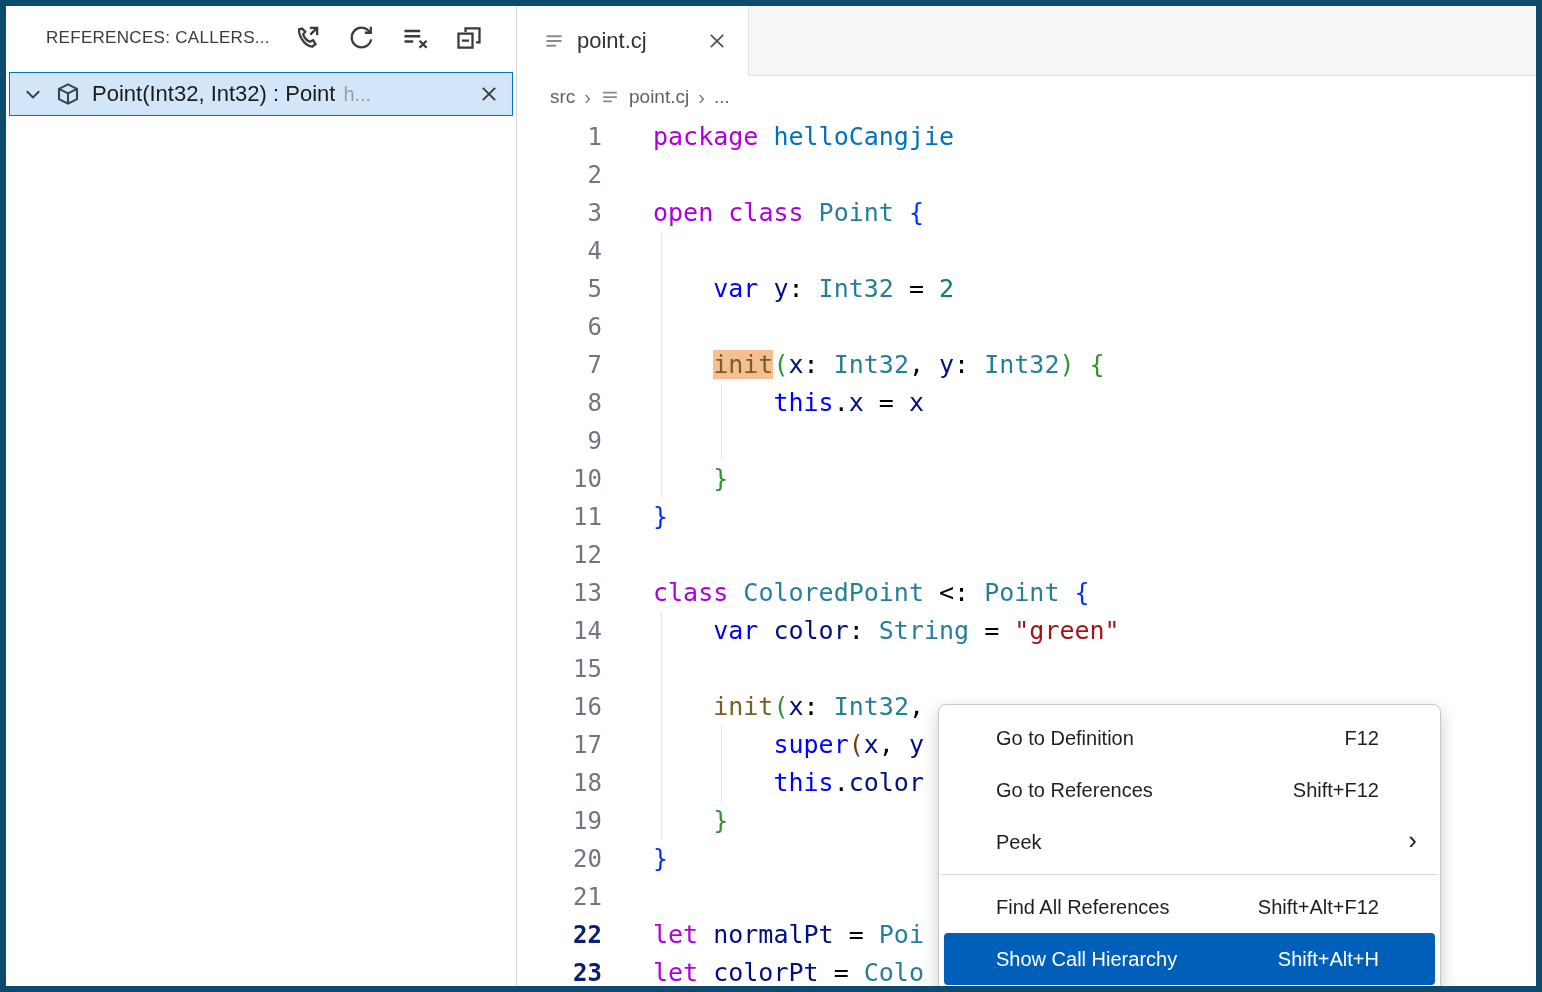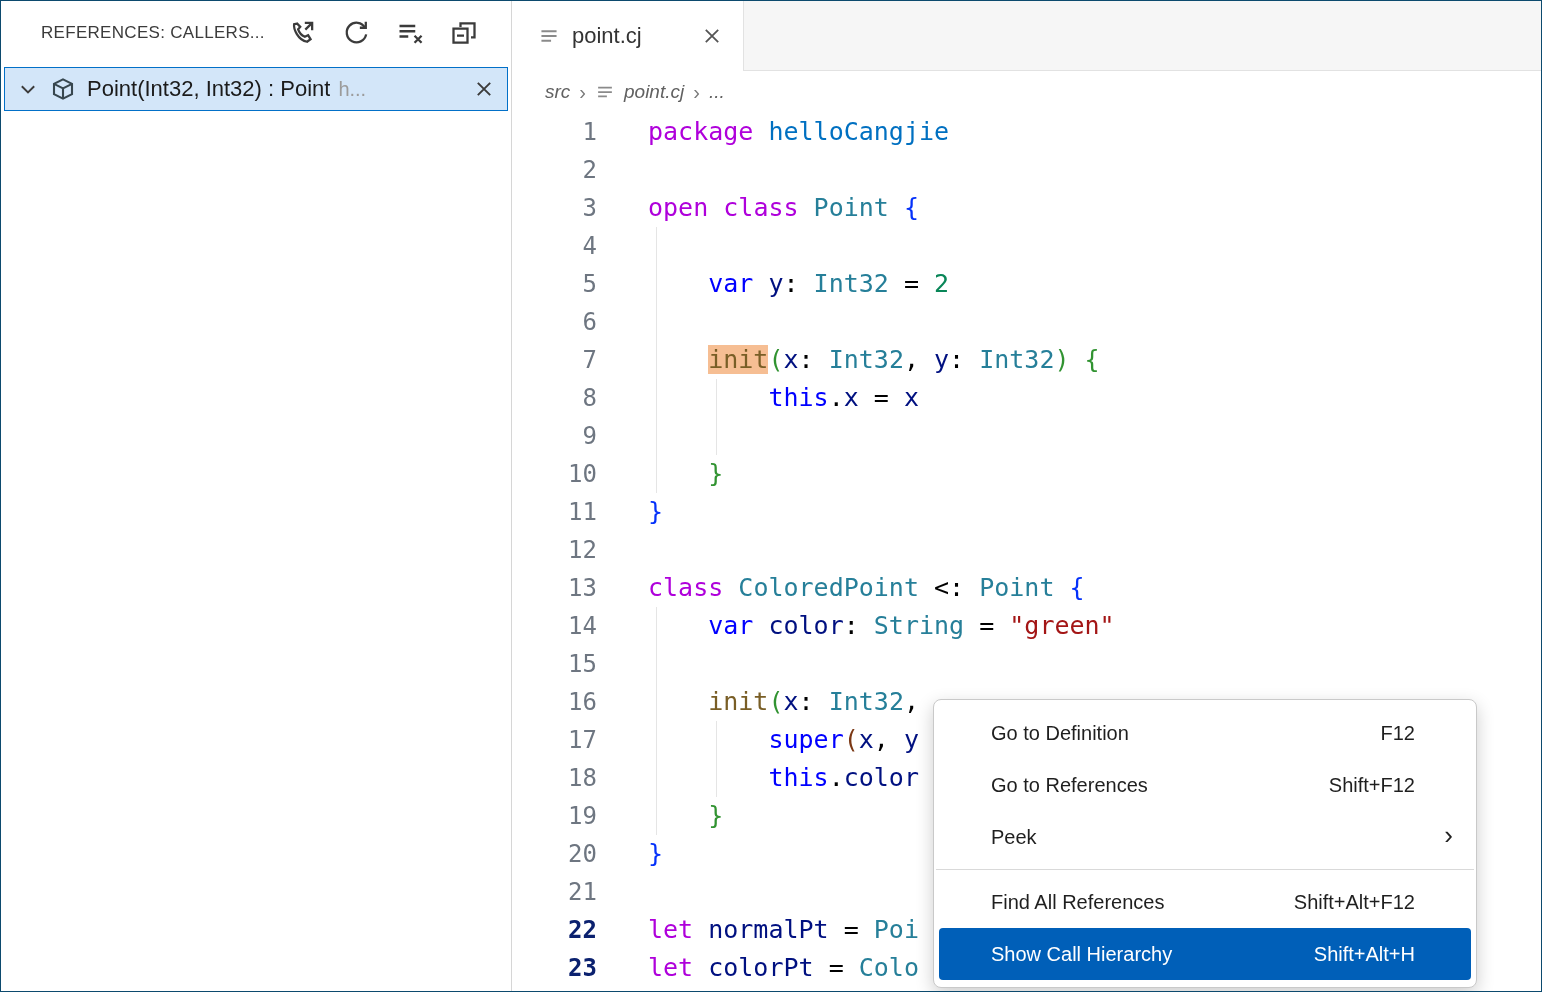--- a/index.html
+++ b/index.html
@@ -1,18 +1,18 @@
 <!DOCTYPE html>
 <html><head>
 <meta charset="utf-8">
 <style>
   * { box-sizing: border-box; }
   body { margin: 0; background: #e8e8e8; font-family: "Liberation Sans", sans-serif; }
   .app { position: relative; width: 1542px; height: 992px; background: #ec4899;
-         border: 1px solid #0c4a6e; display: flex; overflow: hidden; }
+         border: 6px solid #0c4a6e; display: flex; overflow: hidden; }
 
   
   .panel { width: 511px; min-width: 511px; background: #fff; border-right: 1px solid #d6d6d6;
            display: flex; flex-direction: column; }
   .panel-header { height: 64px; display: flex; align-items: center; padding: 0 30px 0 40px; }
   .panel-title { font-size: 17px; color: #3b3b3b; letter-spacing: .3px; white-space: nowrap; }
   .panel-actions { margin-left: auto; display: flex; gap: 20px; align-items: center; }
   .icon-btn { width: 34px; height: 34px; display: flex; align-items: center; justify-content: center;
               color: #3b3b3b; cursor: pointer; border-radius: 5px; }
   .icon-btn svg { stroke: currentColor; fill: none; stroke-width: 1.3; }
@@ -32,21 +32,21 @@
   .tab { width: 232px; background: #fff; height: 70px; display: flex; align-items: center;
          padding: 0 20px 0 26px; border-right: 1px solid #e2e2e2; position: relative; z-index: 1; }
   .tab-file-icon, .crumb-file-icon { display: flex; color: #8a8a8a; }
   .tab-file-icon svg, .crumb-file-icon svg { stroke: currentColor; fill: none; stroke-width: 1.4; }
   .tab-label { font-size: 22px; color: #333; margin-left: 12px; }
   .tab-close { margin-left: auto; color: #555; display: flex; cursor: pointer; }
   .tab-close svg { stroke: currentColor; stroke-width: 1.3; }
 
   .breadcrumb { height: 42px; display: flex; align-items: center; padding-left: 33px; gap: 9px;
                 font-size: 19px; color: #616161; }
-  .crumb { cursor: pointer; white-space: nowrap; font-style: italic; }
+  .crumb { cursor: pointer; white-space: nowrap; }
   .crumb-sep { color: #7a7a7a; font-size: 20px; }
 
   .code-area { position: absolute; top: 112px; left: 0; right: 0; bottom: 0; }
   .line { display: flex; height: 38px; line-height: 38px;
           font-family: "DejaVu Sans Mono", "Liberation Mono", monospace; font-size: 25px; }
   .ln { width: 85px; flex: none; text-align: right; color: #6e7681; font-size: 24px; }
   .ln.em { color: #0b216f; font-weight: bold; }
   .codetext { margin-left: 51px; white-space: pre; color: #000; }
 
   .tk-p  { color: #000000; }
@@ -63,21 +63,21 @@
   .tk-ns { color: #0070c1; }
   .hl    { background: #f6be93; }
 
   .guide { position: absolute; width: 1px; background: #e5e5e5; }
   #g1 { left: 144px; top: 114px; height: 266px; }
   #g2 { left: 204px; top: 266px; height: 76px; }
   #g3 { left: 144px; top: 494px; height: 228px; }
   #g4 { left: 204px; top: 608px; height: 76px; }
 
   
-  .menu { position: absolute; left: 421px; top: 698px; width: 544px; background: #fff;
+  .menu { position: absolute; left: 421px; top: 698px; width: 503px; background: #fff;
           border: 1px solid #c9c9c9; border-radius: 8px; box-shadow: 0 6px 18px rgba(0,0,0,.20);
           padding: 7px 0; z-index: 10; }
   .menu-item { height: 52px; display: flex; align-items: center; margin: 0 5px; padding: 0 22px 0 52px;
                font-size: 20px; color: #1f1f1f; border-radius: 4px; position: relative; cursor: pointer; }
   .menu-item .shortcut { margin-left: auto; padding-right: 34px; color: #1f1f1f; }
   .menu-item.active { background: #005fb8; color: #fff; }
   .menu-item.active .shortcut { color: #fff; }
   .submenu-chevron { position: absolute; right: 18px; top: 50%; transform: translateY(-54%);
                      font-size: 26px; color: #1f1f1f; }
   .menu-sep { height: 1px; background: #d9d9d9; margin: 6px 2px; }

